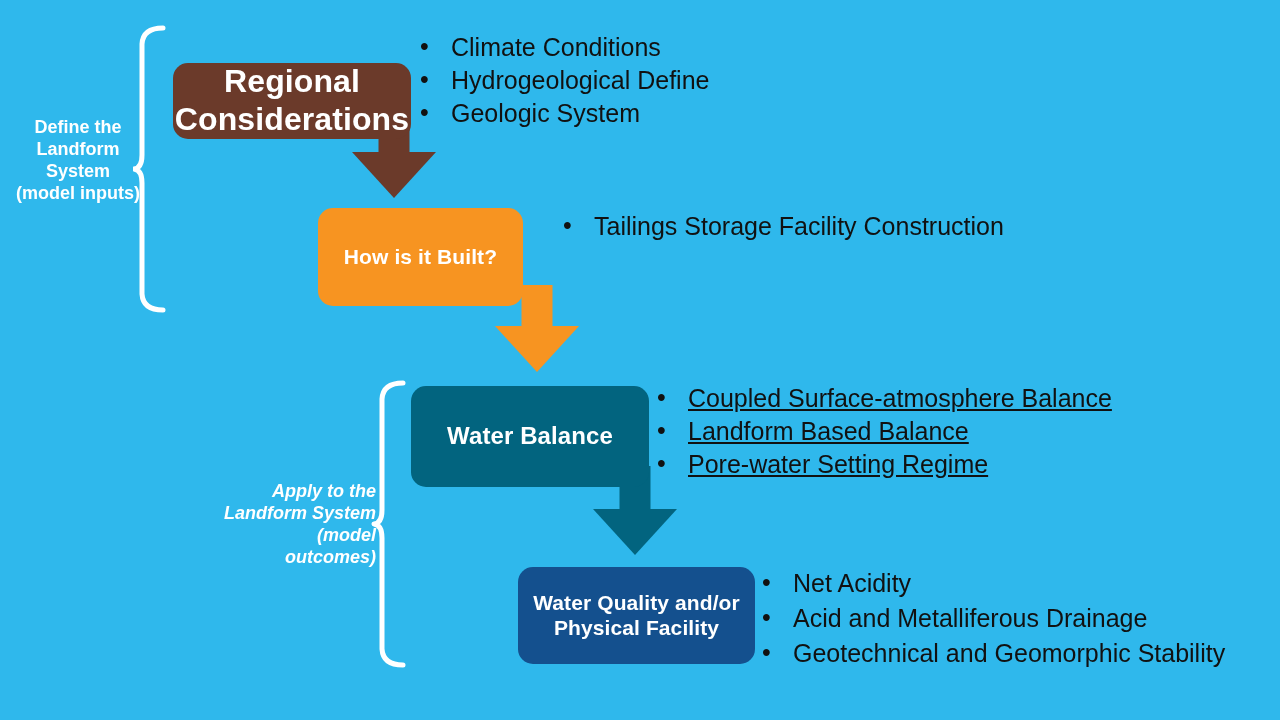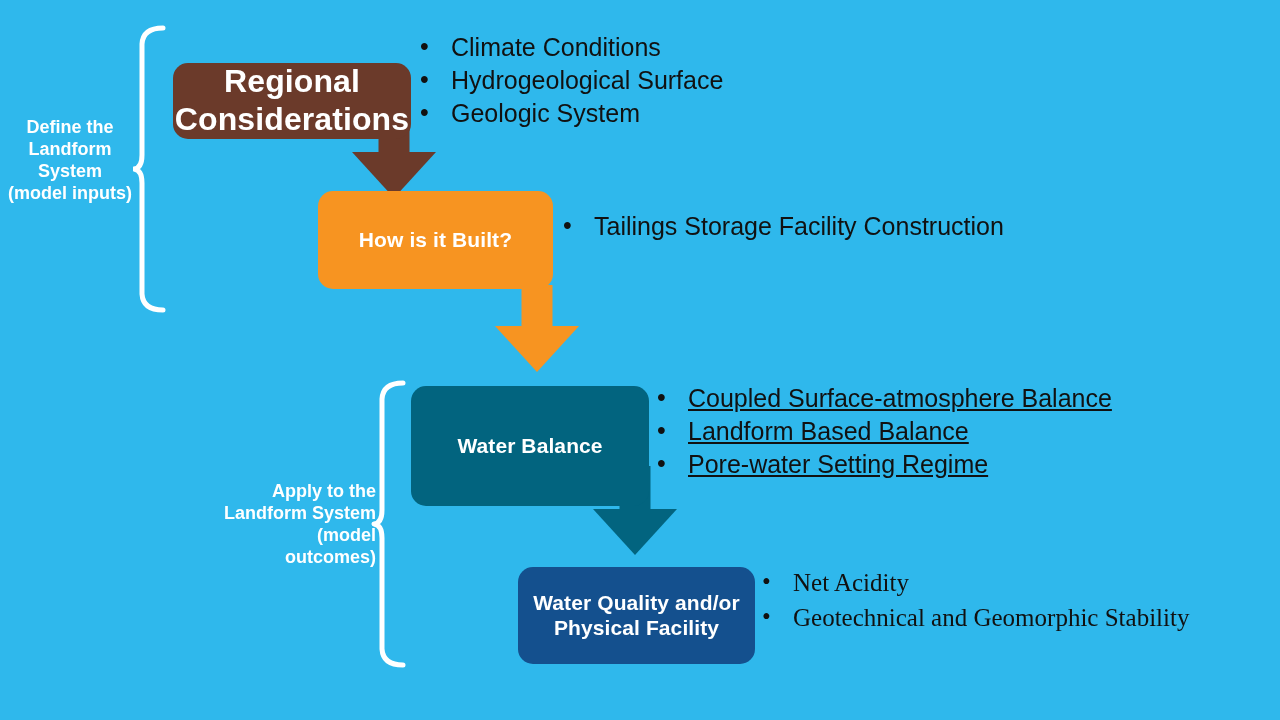--- a/index.html
+++ b/index.html
@@ -25,22 +25,22 @@
     text-align: center;
     border-radius: 15px;
     color: #ffffff;
     font-weight: bold;
     line-height: 1.18;
     letter-spacing: 0.1px;
     box-sizing: border-box;
     padding: 4px 10px;
   }
   .pbox-1 { left: 173px; top: 29px;  width: 238px; height: 76px; background: #6b3a2a; font-size: 32px; margin-top: 34px; }
-  .pbox-2 { left: 318px; top: 191px; width: 235px; height: 98px;  background: #f79421; font-size: 21px; }
-  .pbox-3 { left: 411px; top: 386px; width: 238px; height: 120px; background: #02647f; font-size: 21px; justify-content: center; }
+  .pbox-2 { left: 318px; top: 208px; width: 205px; height: 98px;  background: #f79421; font-size: 21px; }
+  .pbox-3 { left: 411px; top: 386px; width: 238px; height: 101px; background: #02647f; font-size: 24px; justify-content: center; }
   .pbox-4 { left: 518px; top: 567px; width: 237px; height: 97px;  background: #14508e; font-size: 21px; }
 
   
   .arrow { position: absolute; }
   .arrow .shaft {
     position: absolute;
     left: 50%;
     top: 0;
     transform: translateX(-50%);
     width: 31px;
@@ -89,34 +89,34 @@
     position: absolute;
     left: 5px;
     top: -1px;
     font-size: 25px;
     line-height: 1.15;
     color: #111111;
   }
   .bullets-1 { left: 415px; top: 33px;  width: 460px; }
   .bullets-2 { left: 558px; top: 212px; width: 540px; }
   .bullets-3 { left: 652px; top: 384px; width: 560px; text-decoration: underline; }
-  .bullets-4 { left: 757px; top: 569px; width: 470px; font-family: Liberation Serif, serif; }
+  .bullets-4 { left: 757px; top: 569px; width: 470px; }
   .bullets-4 li { margin-bottom: 6px; }
 
   
   .group-label {
     position: absolute;
     color: #ffffff;
     font-weight: bold;
     font-size: 18px;
     line-height: 1.22;
     text-align: center;
   }
-  .group-label-1 { left: 8px;   top: 117px; width: 124px; }
-  .group-label-2 { left: 222px; top: 481px; width: 154px; text-align: right; }
+  .group-label-1 { left: 16px;   top: 117px; width: 124px; }
+  .group-label-2 { left: 222px; top: 481px; width: 154px; text-align: right; font-style: italic; }
 
   
   .bracket { position: absolute; }
   .bracket-1 { left: 133px; top: 24px;  width: 34px; height: 290px; }
   .bracket-2 { left: 353px; top: 379px; width: 54px; height: 290px; }
 </style>
 </head>
 <body>
 
 <div id="slide">
@@ -161,32 +161,33 @@
   <div class="pbox pbox-3" style="background: rgb(2, 100, 127);">
     <span>Water Balance</span>
   </div>
 
   <div class="pbox pbox-4" style="background: rgb(20, 80, 142);">
     <span>Water Quality and/or Physical Facility</span>
   </div>
 
   <ul class="bullets bullets-1">
     <li>Climate Conditions</li>
-    <li>Hydrogeological Surface</li>
+    <li>Hydrogeological Define</li>
     <li>Geologic System</li>
   </ul>
 
   <ul class="bullets bullets-2">
     <li>Tailings Storage Facility Construction</li>
   </ul>
 
   <ul class="bullets bullets-3">
     <li>Coupled Surface-atmosphere Balance</li>
     <li>Landform Based Balance</li>
     <li>Pore-water Setting Regime</li>
   </ul>
 
   <ul class="bullets bullets-4">
     <li>Net Acidity</li>
+    <li>Acid and Metalliferous Drainage</li>
     <li>Geotechnical and Geomorphic Stability</li>
   </ul>
 
 </div>
 
 </body></html>

